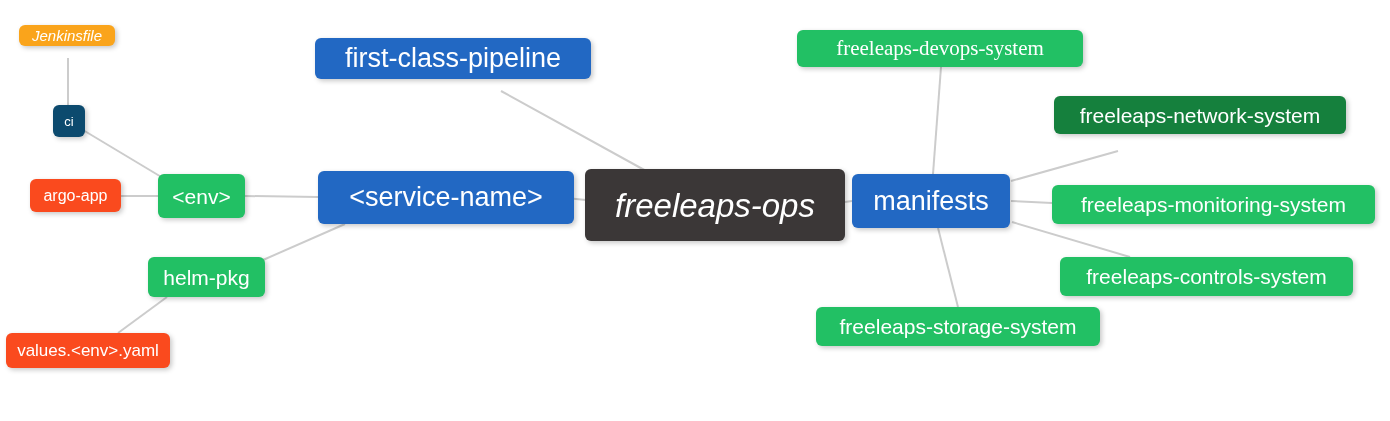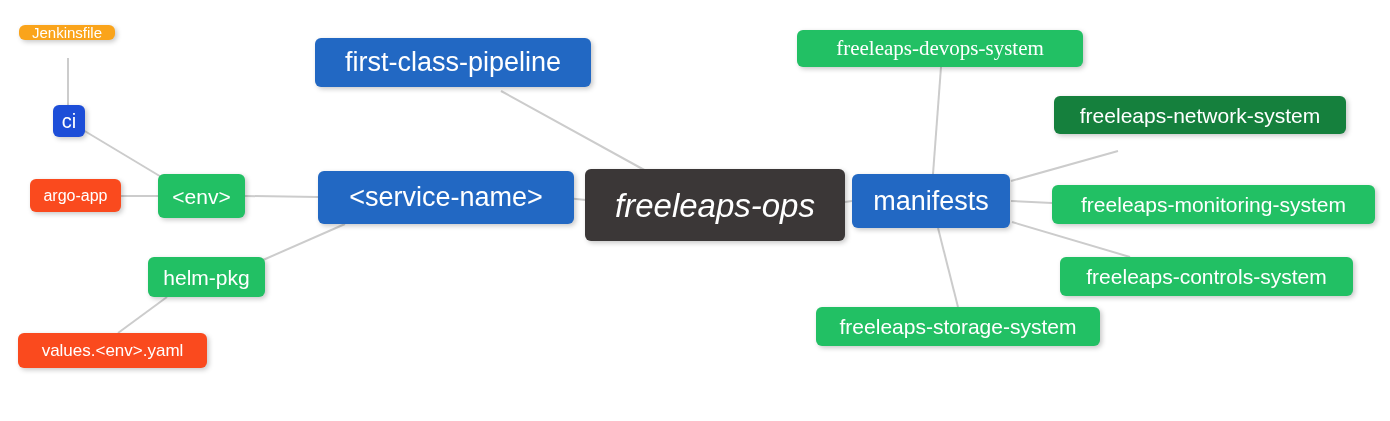--- a/index.html
+++ b/index.html
@@ -51,27 +51,27 @@
       <line x1="167" y1="297" x2="118" y2="333" stroke="#CCCCCC" stroke-width="2"></line>
       <line x1="501" y1="91" x2="648" y2="172" stroke="#CCCCCC" stroke-width="2"></line>
       <line x1="566" y1="198" x2="586" y2="200" stroke="#CCCCCC" stroke-width="2"></line>
       <line x1="845" y1="202" x2="852" y2="201" stroke="#CCCCCC" stroke-width="2"></line>
       <line x1="933" y1="174" x2="941" y2="67" stroke="#CCCCCC" stroke-width="2"></line>
       <line x1="1011" y1="181" x2="1118" y2="151" stroke="#CCCCCC" stroke-width="2"></line>
       <line x1="1011" y1="201" x2="1052" y2="203" stroke="#CCCCCC" stroke-width="2"></line>
       <line x1="1012" y1="222" x2="1130" y2="257" stroke="#CCCCCC" stroke-width="2"></line>
       <line x1="938" y1="228" x2="958" y2="307" stroke="#CCCCCC" stroke-width="2"></line>
     </svg>
-<div class="node" style="left: 19px; top: 25px; width: 96px; height: 15px; font-size: 15px; background: rgb(250, 164, 27); color: rgb(255, 255, 255);">Jenkinsfile</div>
-    <div class="node" style="left: 53px; top: 105px; width: 32px; height: 32px; font-size: 20px; background: #1d4ed8; color: rgb(255, 255, 255);">ci</div>
+<div class="node" style="left: 19px; top: 25px; width: 96px; height: 21px; font-size: 15px; background: rgb(250, 164, 27); color: rgb(255, 255, 255); font-style: italic;">Jenkinsfile</div>
+    <div class="node" style="left: 53px; top: 105px; width: 32px; height: 32px; font-size: 13px; background: #0c4a6e; color: rgb(255, 255, 255);">ci</div>
     <div class="node" style="left: 30px; top: 179px; width: 91px; height: 33px; font-size: 16px; background: rgb(250, 74, 30); color: rgb(255, 255, 255);">argo-app</div>
     <div class="node" style="left: 158px; top: 174px; width: 87px; height: 44px; font-size: 21px; background: rgb(34, 192, 100); color: rgb(255, 255, 255);">&lt;env&gt;</div>
     <div class="node" style="left: 148px; top: 257px; width: 117px; height: 40px; font-size: 21px; background: rgb(34, 192, 100); color: rgb(255, 255, 255);">helm-pkg</div>
-    <div class="node" style="left: 18px; top: 333px; width: 189px; height: 35px; font-size: 17px; background: rgb(250, 74, 30); color: rgb(255, 255, 255);">values.&lt;env&gt;.yaml</div>
-    <div class="node" style="left: 315px; top: 38px; width: 276px; height: 49px; font-size: 27px; background: rgb(34, 104, 195); color: rgb(255, 255, 255);">first-class-pipeline</div>
+    <div class="node" style="left: 6px; top: 333px; width: 164px; height: 35px; font-size: 17px; background: rgb(250, 74, 30); color: rgb(255, 255, 255);">values.&lt;env&gt;.yaml</div>
+    <div class="node" style="left: 315px; top: 38px; width: 276px; height: 41px; font-size: 27px; background: rgb(34, 104, 195); color: rgb(255, 255, 255);">first-class-pipeline</div>
     <div class="node" style="left: 318px; top: 171px; width: 256px; height: 53px; font-size: 27px; background: rgb(34, 104, 195); color: rgb(255, 255, 255);">&lt;service-name&gt;</div>
     <div class="node" style="left: 585px; top: 169px; width: 260px; height: 72px; font-size: 33px; background: rgb(59, 55, 55); color: rgb(255, 255, 255); font-style: italic;">freeleaps-ops</div>
     <div class="node" style="left: 852px; top: 174px; width: 158px; height: 54px; font-size: 27px; background: rgb(34, 104, 195); color: rgb(255, 255, 255);">manifests</div>
     <div class="node" style="left: 797px; top: 30px; width: 286px; height: 37px; font-size: 21px; background: rgb(34, 192, 100); color: rgb(255, 255, 255); font-family: Liberation Serif, serif;">freeleaps-devops-system</div>
     <div class="node" style="left: 1054px; top: 96px; width: 292px; height: 38px; font-size: 21px; background: #15803d; color: rgb(255, 255, 255);">freeleaps-network-system</div>
     <div class="node" style="left: 1052px; top: 185px; width: 323px; height: 39px; font-size: 21px; background: rgb(34, 192, 100); color: rgb(255, 255, 255);">freeleaps-monitoring-system</div>
     <div class="node" style="left: 1060px; top: 257px; width: 293px; height: 39px; font-size: 21px; background: rgb(34, 192, 100); color: rgb(255, 255, 255);">freeleaps-controls-system</div>
     <div class="node" style="left: 816px; top: 307px; width: 284px; height: 39px; font-size: 21px; background: rgb(34, 192, 100); color: rgb(255, 255, 255);">freeleaps-storage-system</div>
   </div>
 

